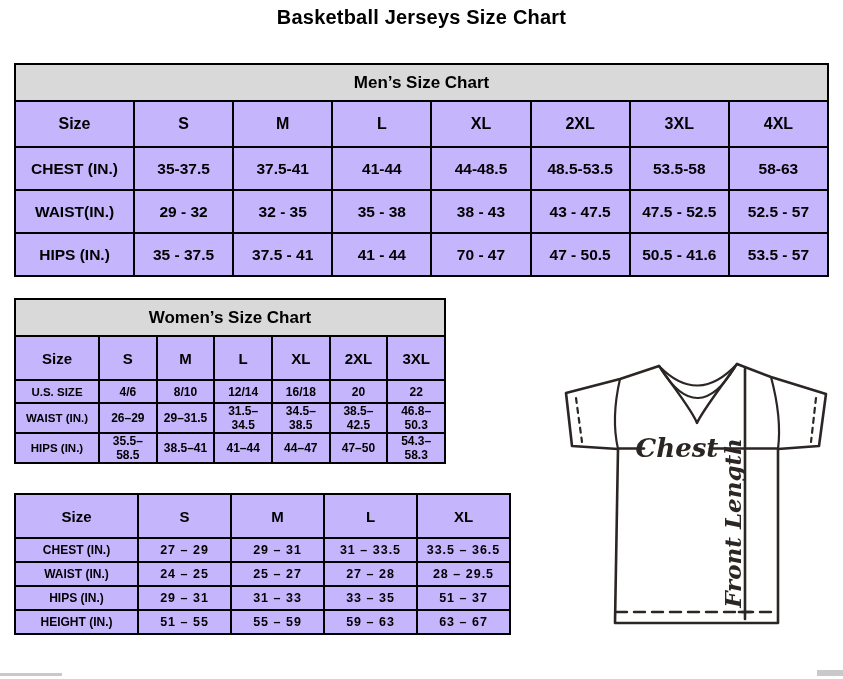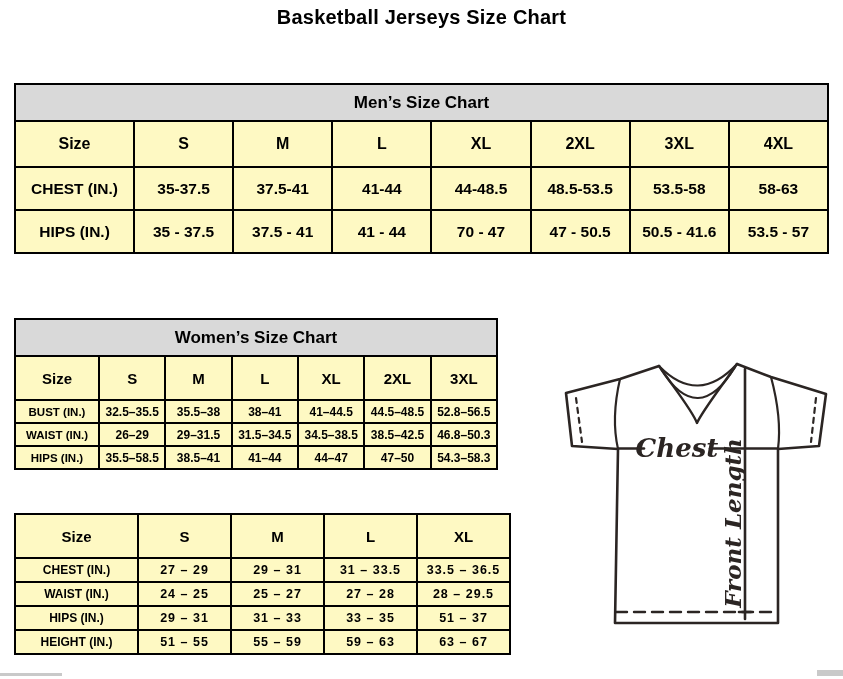--- a/index.html
+++ b/index.html
@@ -17,42 +17,41 @@
     top: 6px; left: 0; width: 843px;
     text-align: center;
     font-size: 20px;
     font-weight: bold;
     letter-spacing: 0.2px;
   }
   table.size-chart {
     position: absolute;
     border-collapse: collapse;
     table-layout: fixed;
-    background: #fef9c3;
-    margin-top: 20px;
+    background: #c4b5fd;
   }
   table.size-chart th, table.size-chart td {
     border: 2px solid var(--border, #000);
     text-align: center;
     vertical-align: middle;
     font-weight: bold;
     padding: 0 2px;
   }
   .chart-title {
     background: var(--header-bg, #d9d9d9);
     font-size: 17px;
     height: 37px;
   }
   
   #mens { left: 14px; top: 63px; width: 815px; }
   #mens .col-header { height: 46px; font-size: 16px; }
   #mens .row-label, #mens .cell { height: 43px; font-size: 15.5px; }
   #mens col.c-label { width: 119px; }
   
-  #womens { left: 14px; top: 298px; width: 484px; }
+  #womens { left: 14px; top: 298px; width: 432px; }
   #womens .col-header { height: 44px; font-size: 15px; }
   #womens .row-label { height: 23px; font-size: 11.5px; }
   #womens .cell { height: 23px; font-size: 12px; }
   #womens col.c-label { width: 84px; }
   
   #youth { left: 14px; top: 493px; width: 497px; }
   #youth .col-header { height: 44px; font-size: 15px; }
   #youth .row-label { height: 24px; font-size: 12px; }
   #youth .cell { height: 24px; font-size: 12.5px; letter-spacing: 1px; }
   #youth col.c-label { width: 123px; }
@@ -106,20 +105,30 @@
         <th class="row-label">CHEST (IN.)</th>
         <td class="cell">35-37.5</td>
         <td class="cell">37.5-41</td>
         <td class="cell">41-44</td>
         <td class="cell">44-48.5</td>
         <td class="cell">48.5-53.5</td>
         <td class="cell">53.5-58</td>
         <td class="cell">58-63</td>
       </tr>
       <tr class="data-row">
+        <th class="row-label">WAIST(IN.)</th>
+        <td class="cell">29 - 32</td>
+        <td class="cell">32 - 35</td>
+        <td class="cell">35 - 38</td>
+        <td class="cell">38 - 43</td>
+        <td class="cell">43 - 47.5</td>
+        <td class="cell">47.5 - 52.5</td>
+        <td class="cell">52.5 - 57</td>
+      </tr>
+      <tr class="data-row">
         <th class="row-label">HIPS (IN.)</th>
         <td class="cell">35 - 37.5</td>
         <td class="cell">37.5 - 41</td>
         <td class="cell">41 - 44</td>
         <td class="cell">70 - 47</td>
         <td class="cell">47 - 50.5</td>
         <td class="cell">50.5 - 41.6</td>
         <td class="cell">53.5 - 57</td>
       </tr>
     </tbody>
@@ -137,27 +146,27 @@
       <tr>
         <th class="col-header">Size</th>
         <th class="col-header">S</th>
         <th class="col-header">M</th>
         <th class="col-header">L</th>
         <th class="col-header">XL</th>
         <th class="col-header">2XL</th>
         <th class="col-header">3XL</th>
       </tr>
       <tr class="data-row">
-        <th class="row-label">BUST (IN.)</th>
-        <td class="cell">32.5–35.5</td>
-        <td class="cell">35.5–38</td>
-        <td class="cell">38–41</td>
-        <td class="cell">41–44.5</td>
-        <td class="cell">44.5–48.5</td>
-        <td class="cell">52.8–56.5</td>
+        <th class="row-label">U.S. SIZE</th>
+        <td class="cell">4/6</td>
+        <td class="cell">8/10</td>
+        <td class="cell">12/14</td>
+        <td class="cell">16/18</td>
+        <td class="cell">20</td>
+        <td class="cell">22</td>
       </tr>
       <tr class="data-row">
         <th class="row-label">WAIST (IN.)</th>
         <td class="cell">26–29</td>
         <td class="cell">29–31.5</td>
         <td class="cell">31.5–34.5</td>
         <td class="cell">34.5–38.5</td>
         <td class="cell">38.5–42.5</td>
         <td class="cell">46.8–50.3</td>
       </tr>

